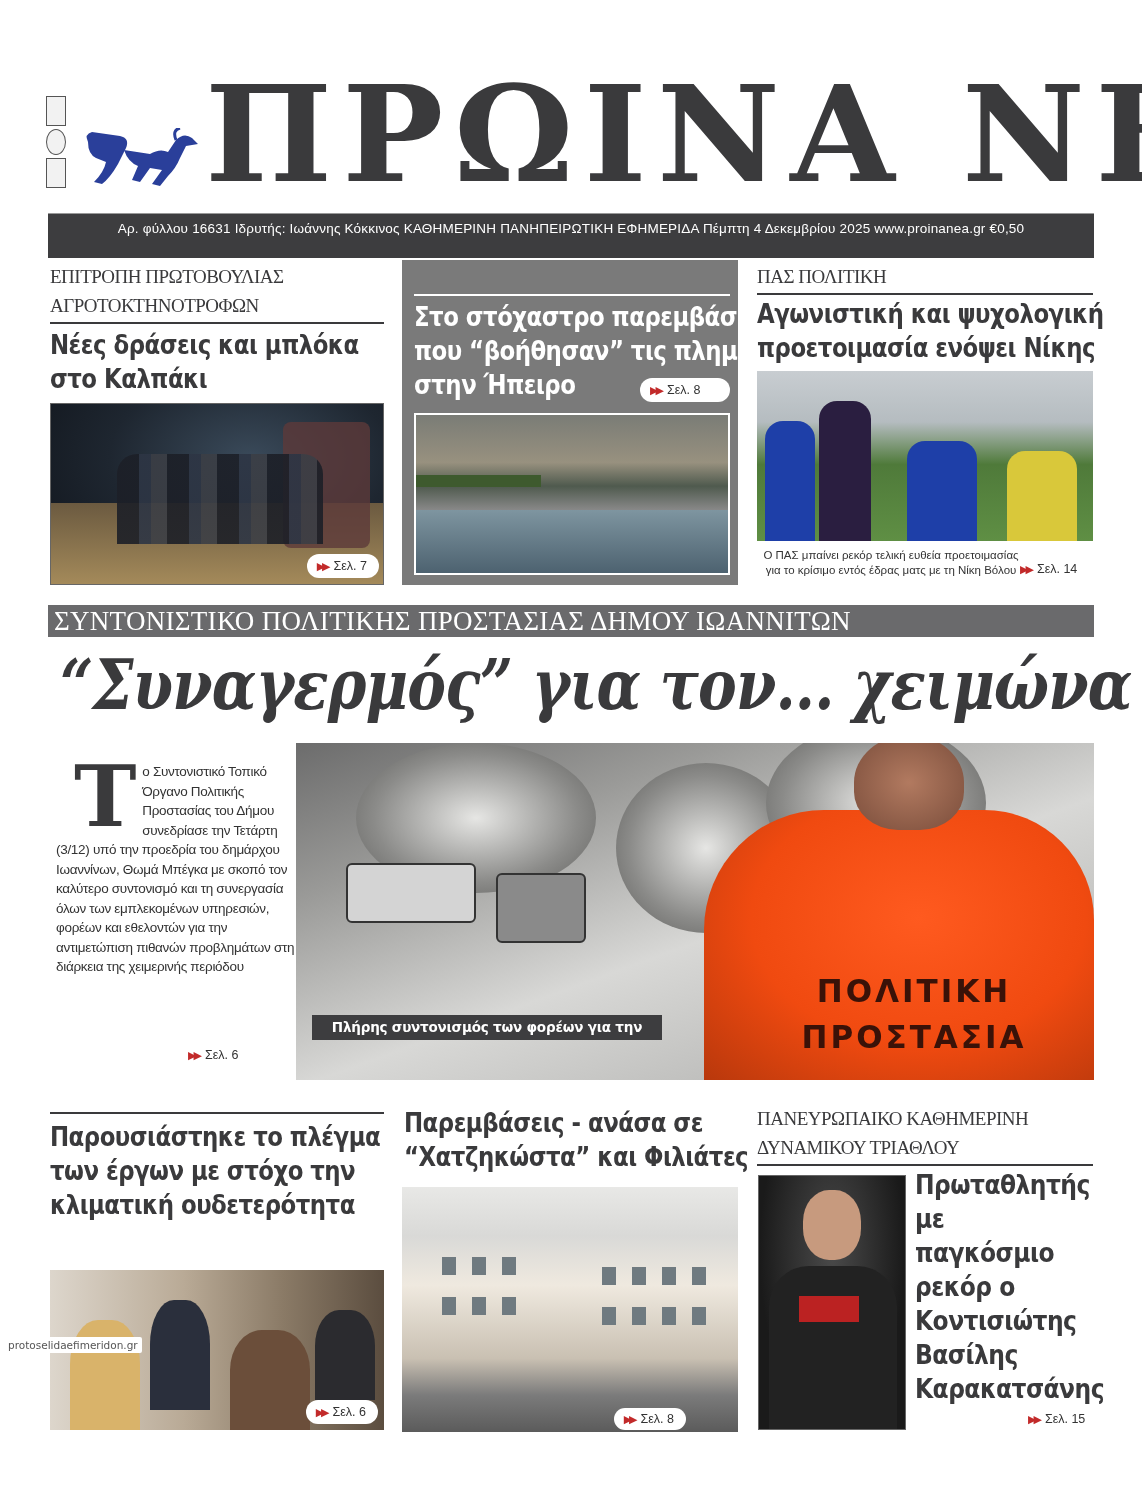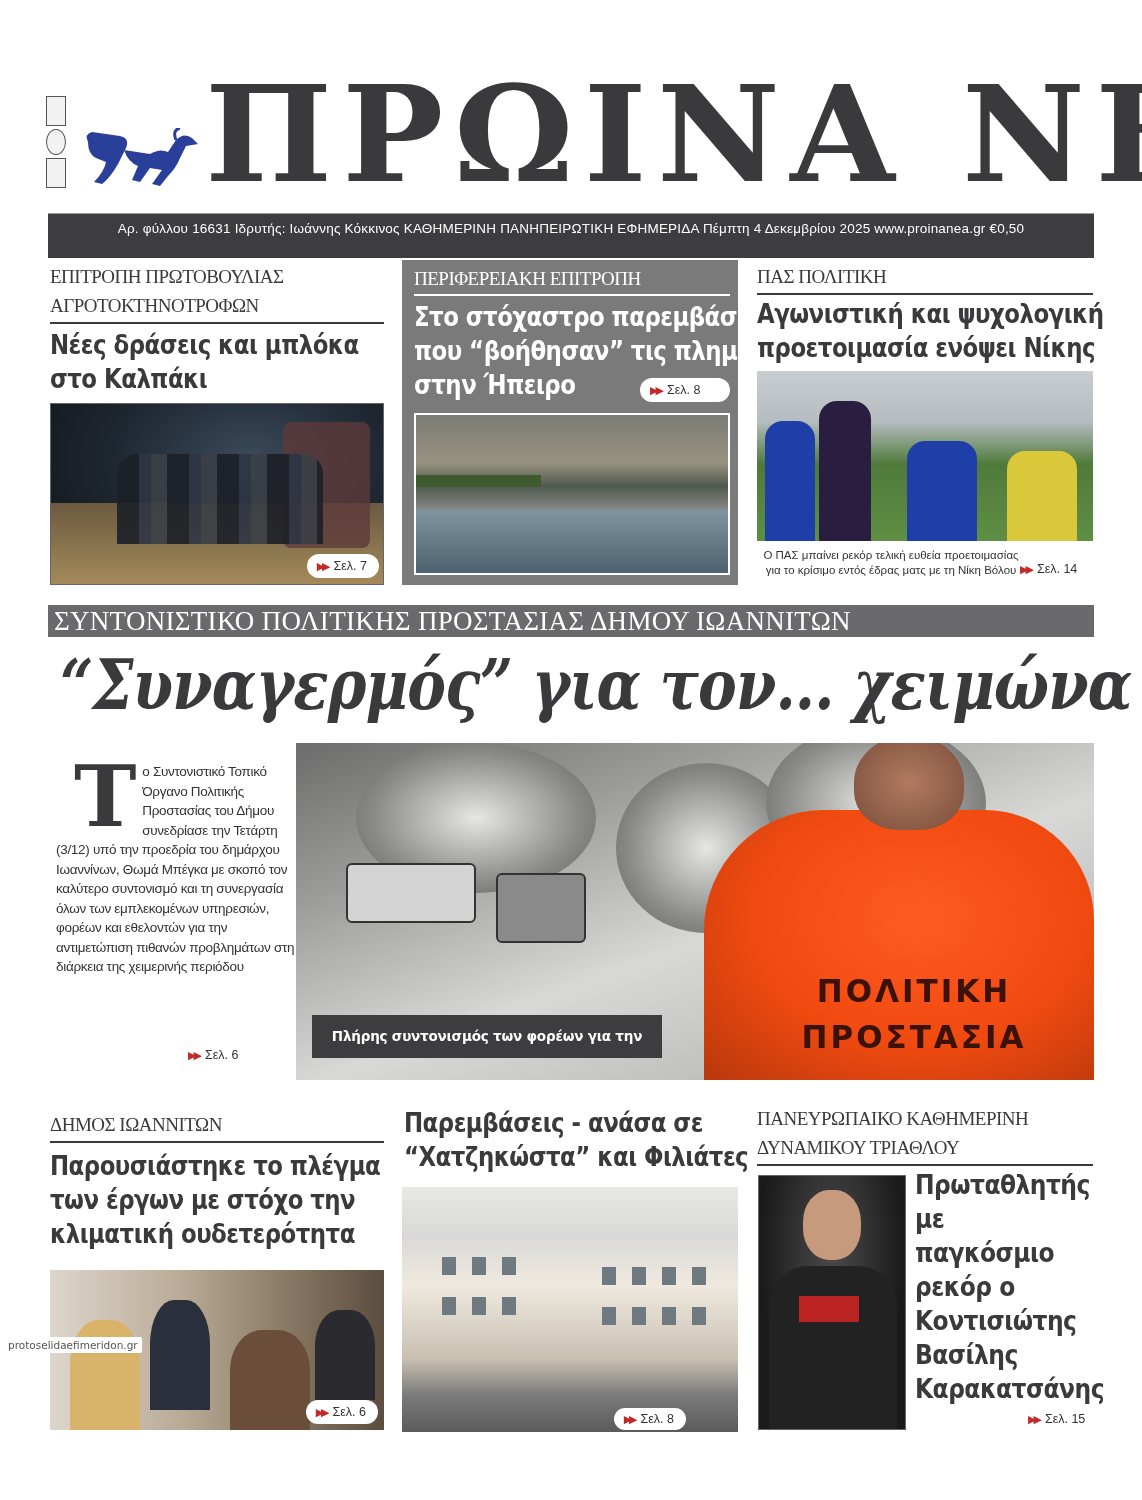--- a/index.html
+++ b/index.html
@@ -44,21 +44,21 @@
   .ph-snow .truck { position:absolute; background:#d4d4d4; border:2px solid #333; border-radius:6px; }
   .ph-snow .vest { position:absolute; right:0; bottom:0; width:390px; height:270px; background: radial-gradient(ellipse at 55% 40%, #ff5a1f 0%, #f04a10 55%, #b8380c 100%); border-radius: 120px 110px 0 0; }
   .ph-snow .head { position:absolute; right:130px; bottom:250px; width:110px; height:95px; background: radial-gradient(#b27a60, #7a4d3b); border-radius: 50% 50% 40% 40%; }
   .vest-text { position:absolute; right:30px; bottom:20px; width:300px; font-family:"DejaVu Sans", sans-serif; font-weight:bold; font-size:31px; line-height:46px; color:#3a1208; text-align:center; letter-spacing: 3px; }
   .ph-conf { background: linear-gradient(90deg, #ddd6cc 0%, #b9aa96 40%, #8a7a66 70%, #5b4d3f 100%); }
   .ph-conf .person { position:absolute; border-radius: 40% 40% 0 0; }
   .ph-building { background: linear-gradient(#e8e8e6 0%, #d9d9d7 20%, #efe9df 40%, #c9c0b2 70%, #7b7b7b 85%, #5b5b5b 100%); }
   .ph-building .win { position:absolute; width:14px; height:18px; background:#6f7a80; }
   .ph-athlete { background: radial-gradient(ellipse at 50% 30%, #4a4a4a, #1a1a1a 70%); }
 
-  .caption-box { background: #3d3d3f; color: #fff; font-family: "DejaVu Sans", sans-serif; font-weight: bold; font-size: 13.5px; line-height: 21px; text-align: center; padding: 11px 10px; letter-spacing: -0.2px; }
+  .caption-box { background: #3d3d3f; color: #fff; font-family: "DejaVu Sans", sans-serif; font-weight: bold; font-size: 13.5px; line-height: 21px; text-align: center; padding: 2px 10px; letter-spacing: -0.2px; }
 
   .banner { left: 48px; top: 605px; width: 1046px; height: 32px; background: #6a6a6c; color: #fff; font-family: "Liberation Serif", serif; font-size: 27px; line-height: 32px; padding-left: 6px; letter-spacing: 0.3px; white-space: nowrap; overflow: hidden; }
   .main-head { left: 60px; top: 640px; width: 1040px; height: 90px; font-family: "DejaVu Serif", serif; font-weight: 900; font-style: italic; font-size: 70px; line-height: 90px; color: #3a3a3c; white-space: nowrap; transform: scaleX(0.83); transform-origin: left; letter-spacing: -1px; }
 
   .lede { left: 56px; top: 762px; width: 240px; font-size: 13.5px; line-height: 19.5px; color: #333; letter-spacing: -0.3px; }
   .dropcap { float: left; font-family: "DejaVu Serif", serif; font-weight: 900; font-size: 84px; line-height: 66px; margin: 2px 6px 0 18px; color: #3a3a3c; }
 
   .watermark { left: 4px; top: 1337px; background: #fff; padding: 2px 4px; font-family: "DejaVu Sans", sans-serif; font-weight: normal; font-size: 10.5px; color: #555; border-radius: 2px; }
 
   .grey-panel { background: #7a7a7a; }
@@ -92,21 +92,20 @@
   <div class="ground"></div>
     <div class="tractor"></div>
     <div class="crowd"></div>
   <div class="abs pill" style="right:4px;bottom:6px;">
     <span class="arrows">▶▶</span>
     <span>Σελ.  7</span>
   </div>
 </div>
 
 <div class="abs grey-panel" style="left:402px;top:260px;width:336px;height:325px;">
-  <div class="kicker" style="position:absolute;left:12px;top:4px;color:#fff;">ΠΕΡΙΦΕΡΕΙΑΚΗ ΕΠΙΤΡΟΠΗ</div>
   <div class="rule" style="position:absolute;left:12px;top:34px;width:316px;background:#fff;"></div>
   <div class="headline" style="position:absolute;left:12px;top:40px;color:#fff;">Στο στόχαστρο παρεμβάσεις</div>
   <div class="headline" style="position:absolute;left:12px;top:74px;color:#fff;">που “βοήθησαν” τις πλημμύρες</div>
   <div class="headline" style="position:absolute;left:12px;top:108px;color:#fff;">στην Ήπειρο</div>
   <div class="abs pill" style="left:238px;top:118px;width:90px;">
     <span class="arrows">▶▶</span>
     <span>Σελ. 8</span>
   </div>
   <div class="abs photo ph-river" style="left:12px;top:153px;width:316px;height:162px;border:2px solid #fff;">
     <div class="bridge"></div>
@@ -157,21 +156,20 @@
   <div class="vest-text">
     <div>ΠΟΛΙΤΙΚΗ</div>
     <div>ΠΡΟΣΤΑΣΙΑ</div>
   </div>
   <div class="abs caption-box" style="left:16px;top:272px;width:350px;">
     <div>Πλήρης συντονισμός των φορέων για την</div>
   </div>
 </div>
 
 <div class="abs" style="left:50px;top:1110px;width:334px;">
-  <div class="kicker">ΔΗΜΟΣ ΙΩΑΝΝΙΤΩΝ</div>
   <div class="rule" style="margin-top:2px;"></div>
   <div class="headline" style="margin-top:6px;">Παρουσιάστηκε το πλέγμα</div>
   <div class="headline">των έργων με στόχο την</div>
   <div class="headline">κλιματική ουδετερότητα</div>
 </div>
 <div class="abs photo ph-conf" style="left:50px;top:1270px;width:334px;height:160px;border:none;">
   <div class="person" style="left:20px;bottom:0;width:70px;height:110px;background:#d9b36a;"></div>
   <div class="person" style="left:100px;bottom:20px;width:60px;height:110px;background:#2a2f3c;"></div>
   <div class="person" style="left:180px;bottom:0;width:80px;height:100px;background:#6b4e3a;"></div>
   <div class="person" style="left:265px;bottom:30px;width:60px;height:90px;background:#2b2b2f;"></div>

